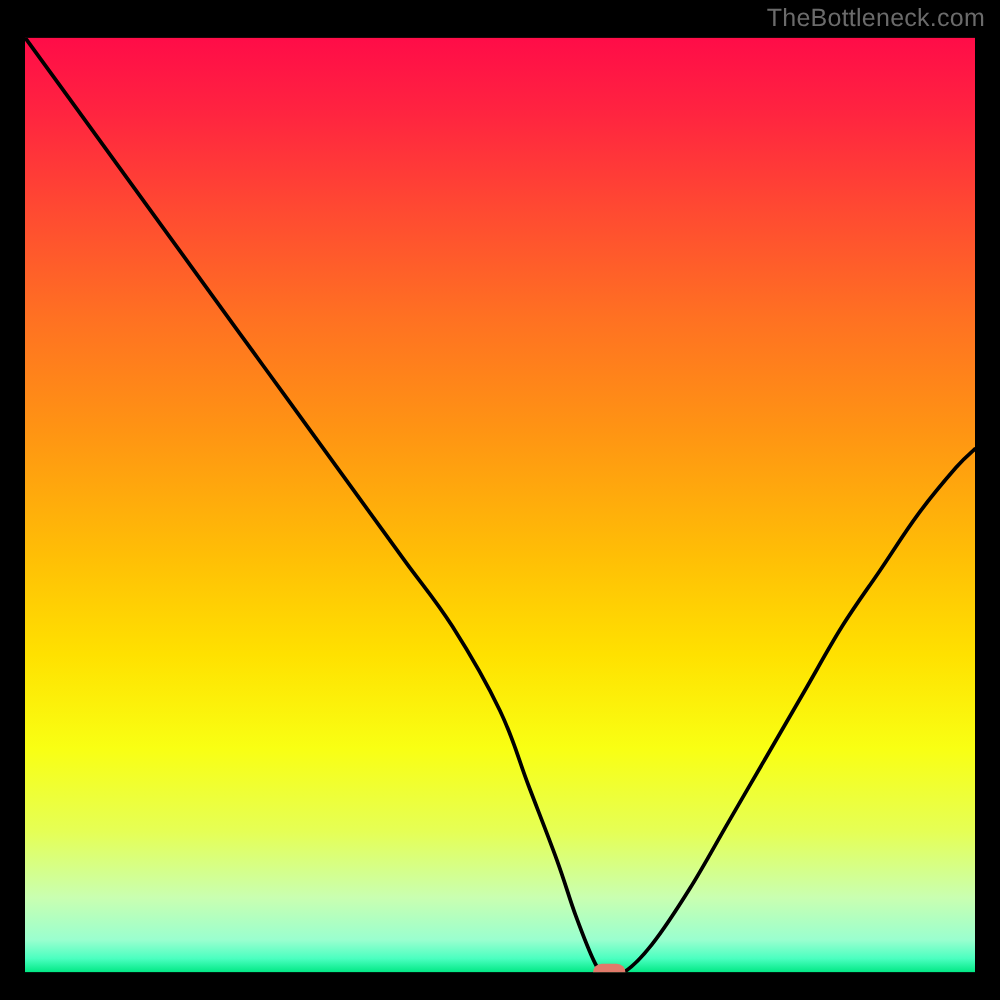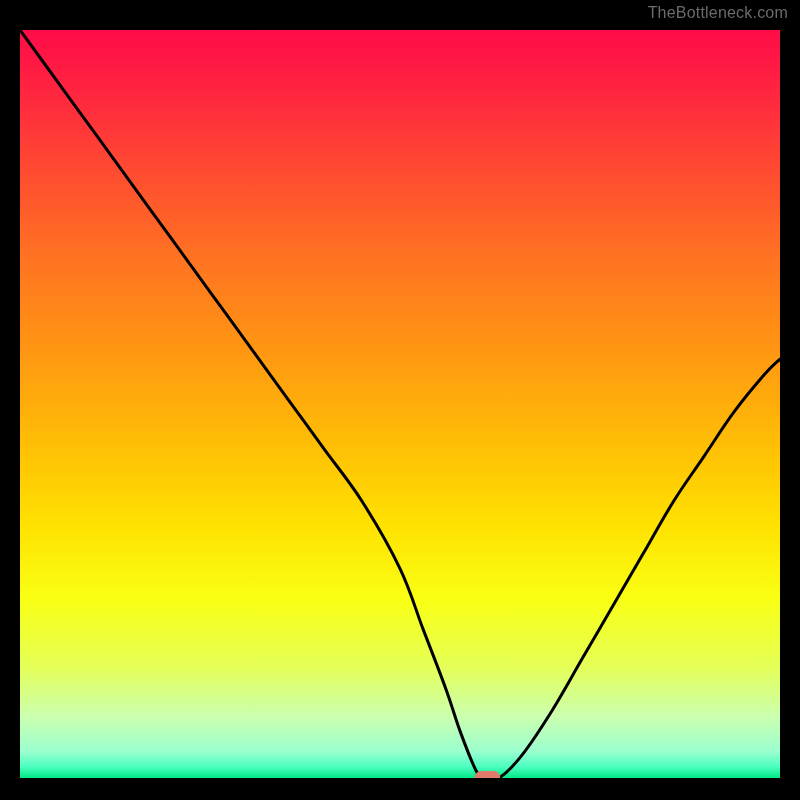--- a/index.html
+++ b/index.html
@@ -14,21 +14,21 @@
     position: relative;
     width: 800px;
     height: 800px;
     background: #000;
   }
   .watermark {
     position: absolute;
     top: 4px;
     right: 12px;
     font-family: Arial, Helvetica, sans-serif;
-    font-size: 16px;
+    font-size: 20px;
     font-weight: 500;
     color: #6b6b6b;
     z-index: 10;
     letter-spacing: 0.2px;
   }
   .plot-area {
     position: absolute;
     left: 20px;
     top: 30px;
     width: 760px;

